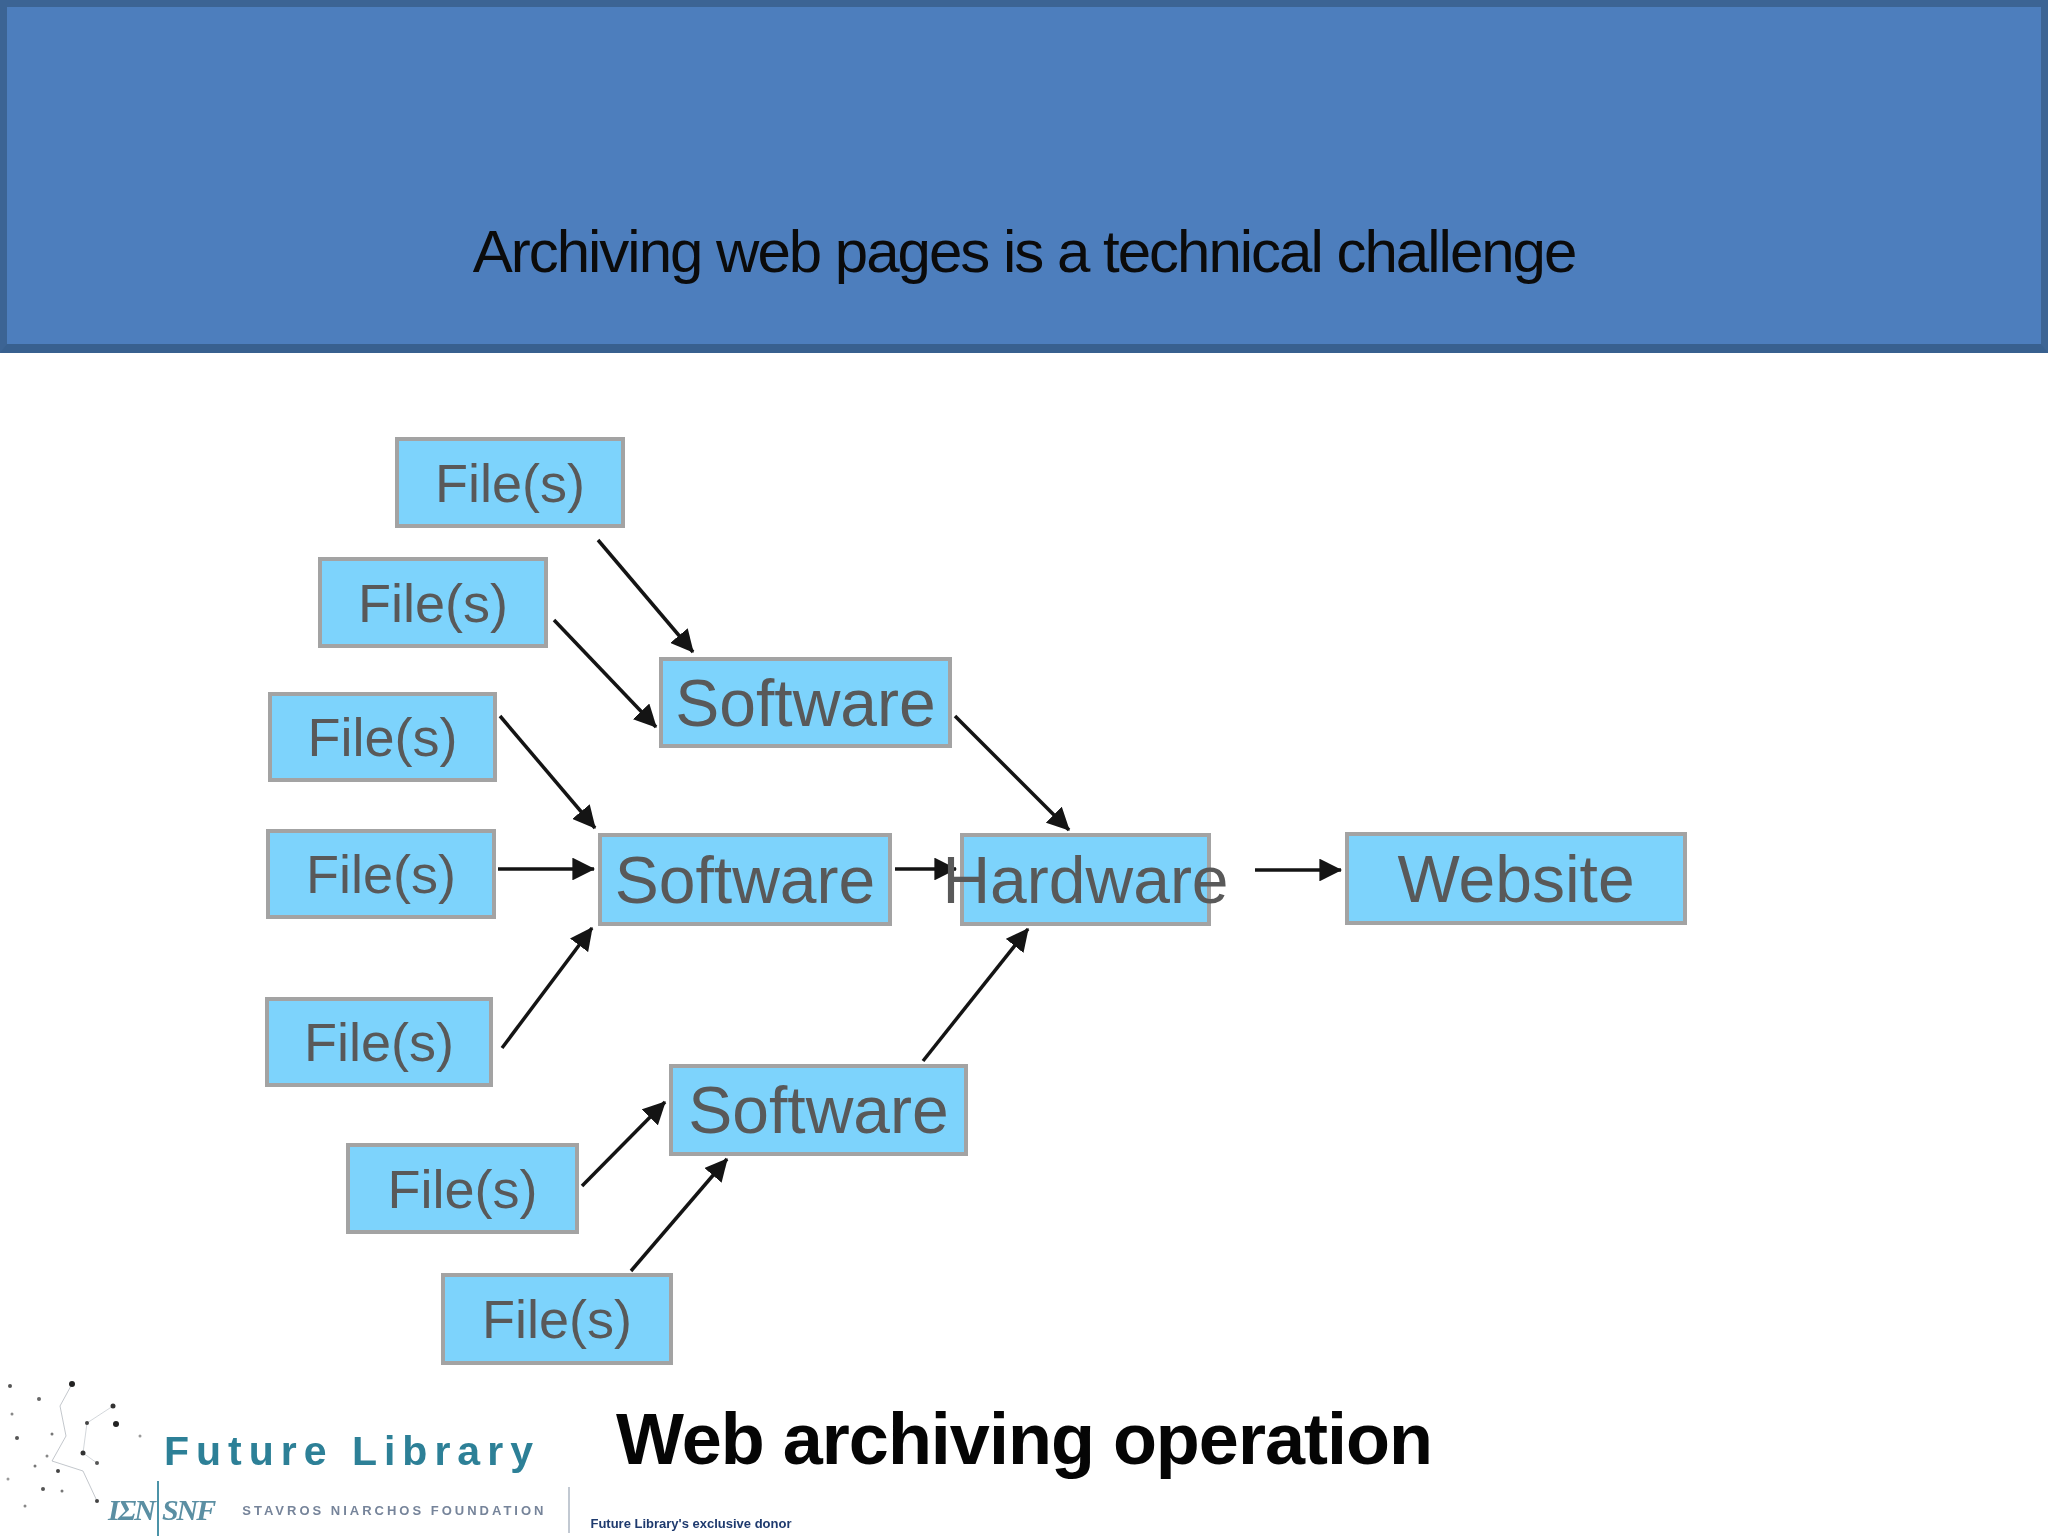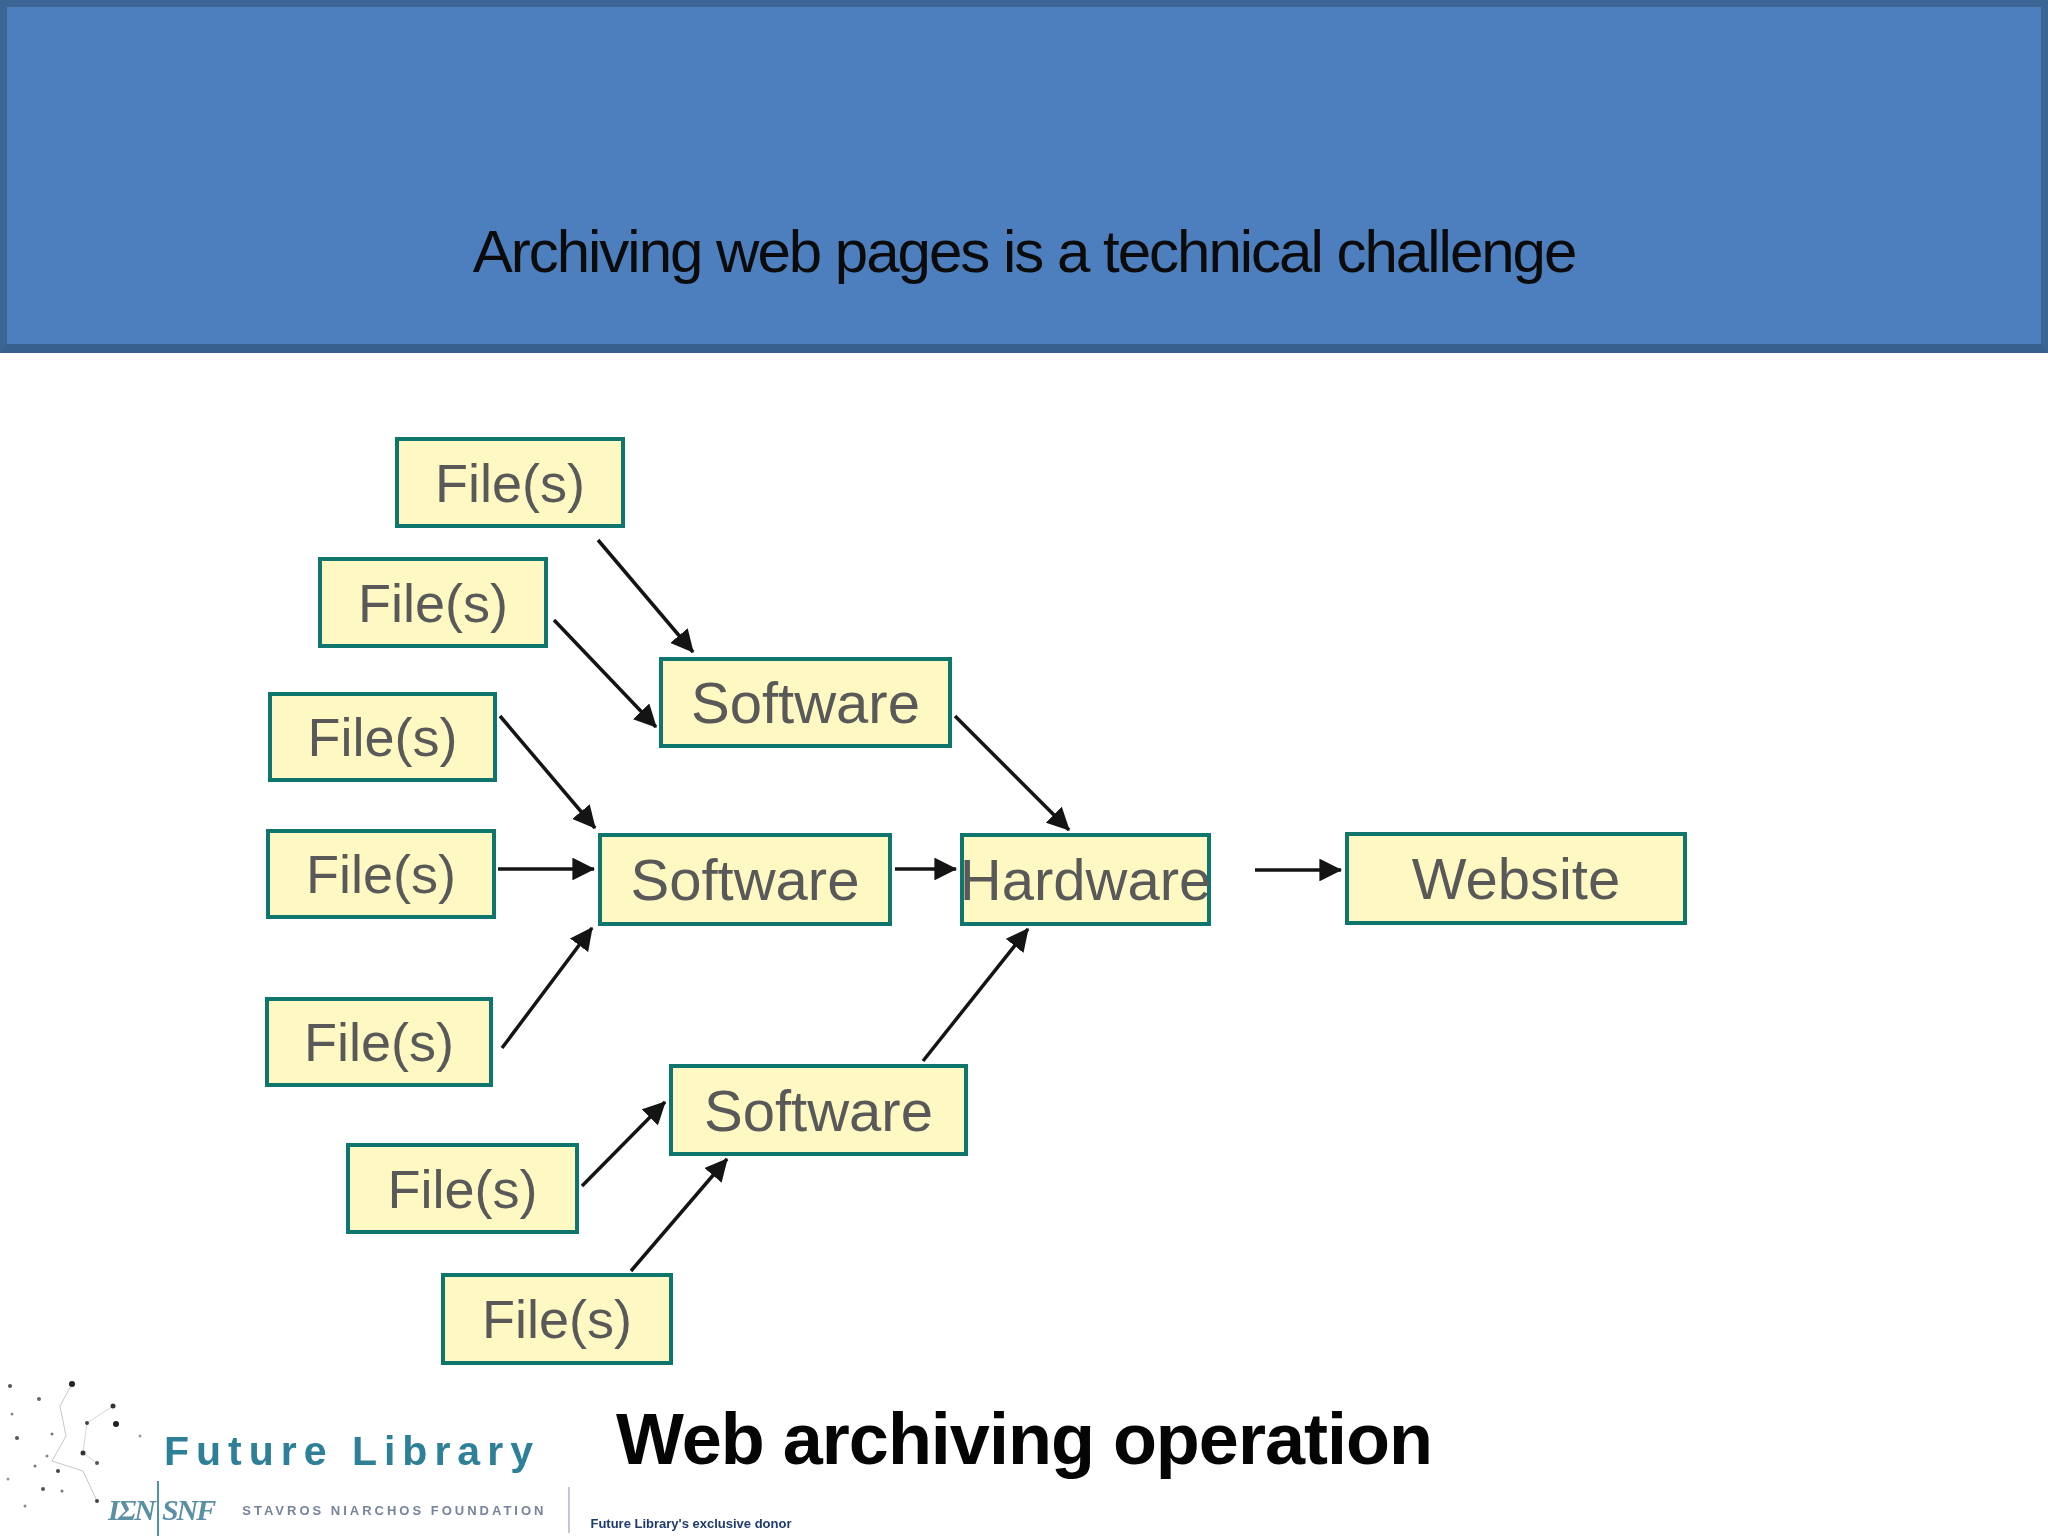--- a/index.html
+++ b/index.html
@@ -12,25 +12,25 @@
     position:absolute;left:0;top:0;width:2048px;height:353px;box-sizing:border-box;
     background:#4d7ebd;border:7px solid #3c6494;border-bottom:9px solid #38608f;
     display:flex;align-items:flex-end;justify-content:center;
   }
   .banner h1{
     margin:0 0 58px 0;font-size:60px;font-weight:400;letter-spacing:-2px;color:#0b0b0b;
   }
   
   .edges{position:absolute;left:0;top:0;width:2048px;height:1536px;pointer-events:none;}
   .node{
-    position:absolute;box-sizing:border-box;background:#fef9c3;border:4px solid #0f766e;
+    position:absolute;box-sizing:border-box;background:#7dd3fc;border:4px solid #a3a3a3;
     display:flex;align-items:center;justify-content:center;color:#595959;
   }
   .node.file{font-size:54px;}
-  .node.proc{font-size:58px;}
+  .node.proc{font-size:66px;}
   
   .caption{
     position:absolute;left:0;top:1398px;width:2048px;text-align:center;
     font-size:72px;color:#050505;letter-spacing:-1px;font-weight:bold;
   }
   
   .brand{
     position:absolute;left:164px;top:1428px;font-size:41px;font-weight:bold;
     letter-spacing:7px;color:#2d8097;
   }

